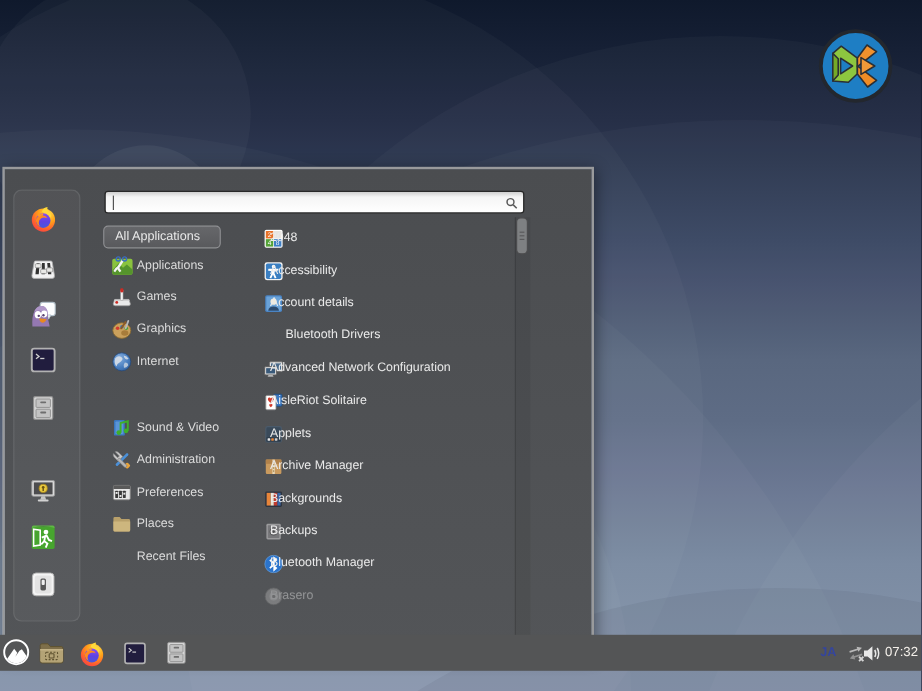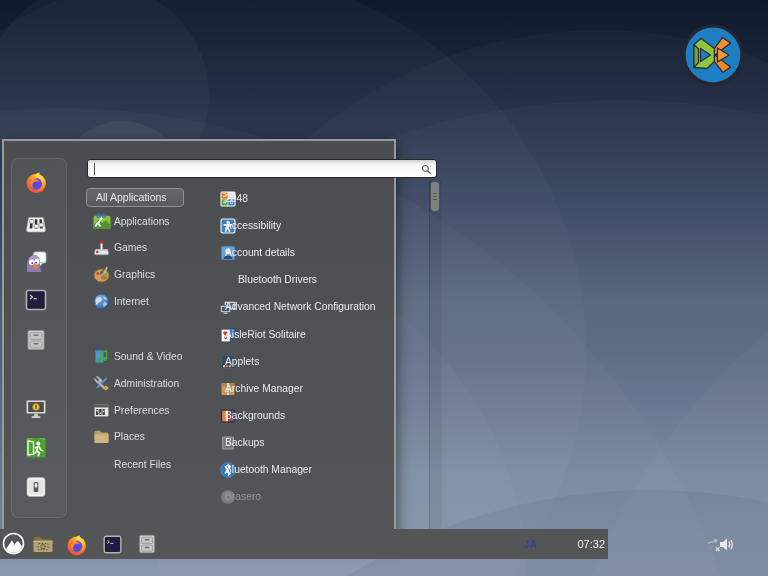--- a/index.html
+++ b/index.html
@@ -2,21 +2,21 @@
 <html><head>
 <meta charset="utf-8">
 <style>
   html,body{margin:0;padding:0}
   svg{display:block}
   body{width:768px;height:576px;overflow:hidden;position:relative;
        font-family:"Liberation Sans",sans-serif;background:#131c30}
   #wall{position:absolute;left:0;top:0}
   #logo{position:absolute;left:680px;top:22px}
   
-  #menu{position:absolute;left:2px;top:139px;width:394px;height:407px;
+  #menu{position:absolute;left:2px;top:139px;width:493px;height:407px;
         box-sizing:border-box;border:2px solid #999a9c;border-radius:0;
         background:linear-gradient(180deg,#4b4d50,#535558);
         box-shadow:2px 3px 12px rgba(0,0,0,.45)}
   #sidebar{position:absolute;left:7px;top:17px;width:54px;height:358px;
         border:1px solid rgba(255,255,255,.09);border-radius:7px;
         background:rgba(255,255,255,.04)}
   .fav{position:absolute;left:20px;width:24px;height:24px}
   #search{position:absolute;left:83px;top:18px;width:350px;height:19px;
         box-sizing:border-box;border:1px solid #282828;border-radius:3px;
         background:linear-gradient(180deg,#cfcfcf 0%,#f5f5f5 25%,#ffffff 100%)}
@@ -31,21 +31,21 @@
   .cat span{position:absolute;left:21px;top:3px;white-space:nowrap}
   .app{position:absolute;left:209px;width:215px;height:18px;color:#eaeaea;font-size:10.3px}
   .app svg{position:absolute;left:7px;top:1px}
   .app span{position:absolute;left:12px;top:3px;white-space:nowrap}
   #scrolltrack{position:absolute;left:425px;top:40px;width:12px;height:356px;background:rgba(0,0,0,0.06);border-left:1px solid rgba(0,0,0,0.14)}
   #scrollthumb{position:absolute;left:426px;top:40px;width:10px;height:31px;
         background:#7e8082;border-radius:4px;border:1px solid #4c4c4e;box-sizing:border-box}
   #scrollthumb i{display:block;width:4px;height:1px;background:#5a5a5c;margin:2px auto 0}
   #scrollthumb i:first-child{margin-top:11px}
   
-  #panel{position:absolute;left:0;top:529px;width:608px;height:30px;
+  #panel{position:absolute;left:0;top:529px;width:768px;height:30px;
         background:#545556}
   .picon{position:absolute;top:3px}
   #ja{position:absolute;right:71px;top:9px;font-size:10.5px;font-weight:bold;color:#34459e}
   #clock{position:absolute;right:3px;top:9px;font-size:11px;font-weight:normal;color:#f4f0ea}
 </style>
 </head>
 <body>
 <svg id="wall" width="768" height="576">
   <defs>
     <linearGradient id="sky" x1="0" y1="0" x2="0" y2="1">

